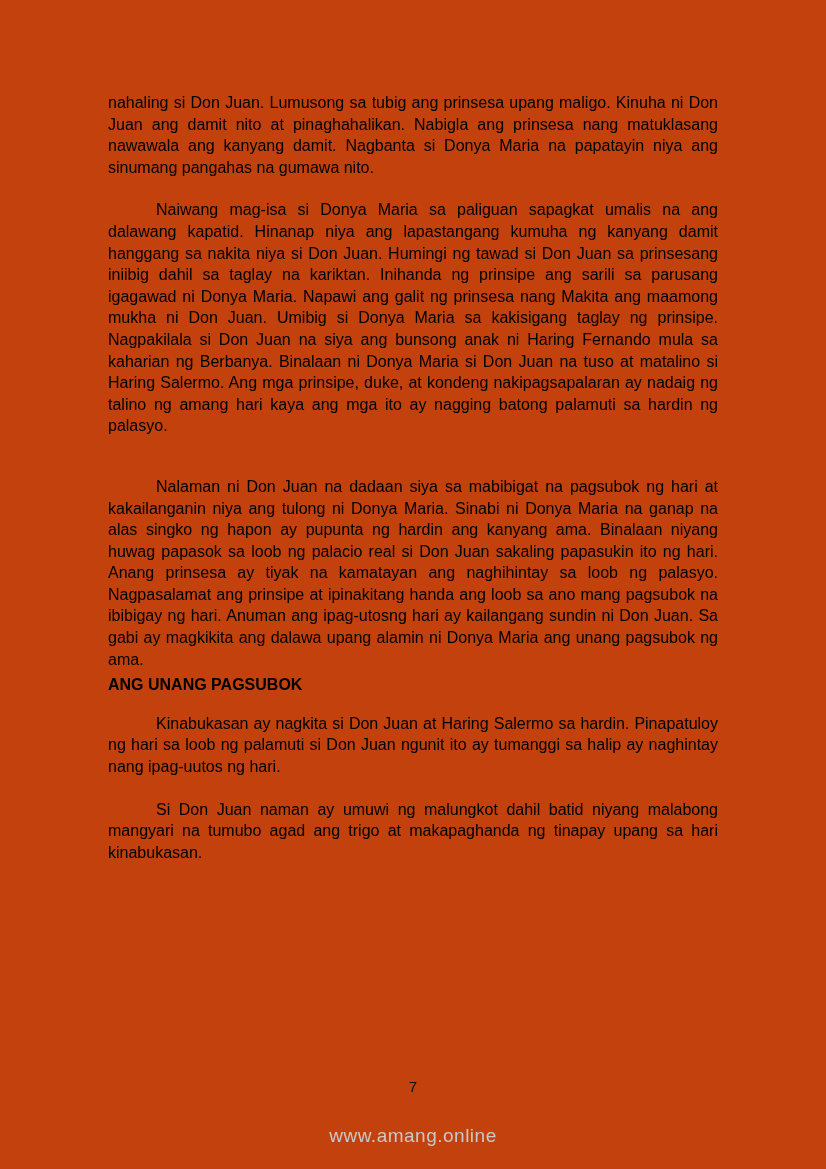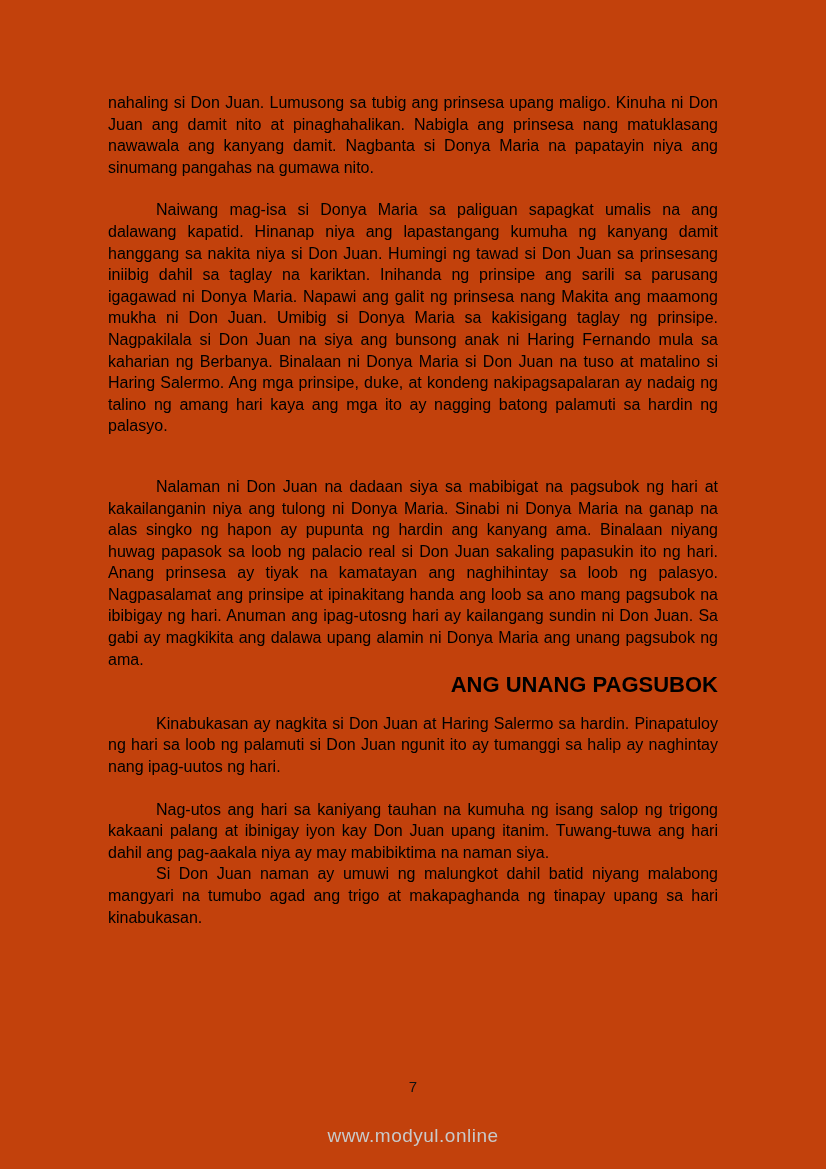--- a/index.html
+++ b/index.html
@@ -33,24 +33,24 @@
     text-indent: 0;
   }
   .para.tight-after {
     margin-bottom: 4px;
     margin-top: 39px;
   }
   .para.no-gap-after {
     margin-bottom: 0;
   }
   .heading {
-    font-size: 22px;
+    font-size: 16px;
     line-height: 21.6px;
     font-weight: bold;
-    text-align: right;
+    text-align: left;
     text-indent: 0;
     margin: 0 0 17px 0;
   }
   .page-number {
     position: absolute;
     top: 1078px;
     left: 0;
     width: 826px;
     text-align: center;
     font-size: 15px;
@@ -72,20 +72,19 @@
 </head>
 <body>
 
 <div class="page">
   <div class="body-text">
     <p class="para no-indent">nahaling si Don Juan. Lumusong sa tubig ang prinsesa upang maligo. Kinuha ni Don Juan ang damit nito at pinaghahalikan. Nabigla ang prinsesa nang matuklasang nawawala ang kanyang damit. Nagbanta si Donya Maria na papatayin niya ang sinumang pangahas na gumawa nito.</p>
     <p class="para">Naiwang mag-isa si Donya Maria sa paliguan sapagkat umalis na ang dalawang kapatid. Hinanap niya ang lapastangang kumuha ng kanyang damit hanggang sa nakita niya si Don Juan. Humingi ng tawad si Don Juan sa prinsesang iniibig dahil sa taglay na kariktan. Inihanda ng prinsipe ang sarili sa parusang igagawad ni Donya Maria. Napawi ang galit ng prinsesa nang Makita ang maamong mukha ni Don Juan. Umibig si Donya Maria sa kakisigang taglay ng prinsipe. Nagpakilala si Don Juan na siya ang bunsong anak ni Haring Fernando mula sa kaharian ng Berbanya. Binalaan ni Donya Maria si Don Juan na tuso at matalino si Haring Salermo. Ang mga prinsipe, duke, at kondeng nakipagsapalaran ay nadaig ng talino ng amang hari kaya ang mga ito ay nagging batong palamuti sa hardin ng palasyo.</p>
     <p class="para tight-after">Nalaman ni Don Juan na dadaan siya sa mabibigat na pagsubok ng hari at kakailanganin niya ang tulong ni Donya Maria. Sinabi ni Donya Maria na ganap na alas singko ng hapon ay pupunta ng hardin ang kanyang ama. Binalaan niyang huwag papasok sa loob ng palacio real si Don Juan sakaling papasukin ito ng hari. Anang prinsesa ay tiyak na kamatayan ang naghihintay sa loob ng palasyo. Nagpasalamat ang prinsipe at ipinakitang handa ang loob sa ano mang pagsubok na ibibigay ng hari. Anuman ang ipag-utosng hari ay kailangang sundin ni Don Juan. Sa gabi ay magkikita ang dalawa upang alamin ni Donya Maria ang unang pagsubok ng ama.</p>
     <h2 class="heading">ANG UNANG PAGSUBOK</h2>
     <p class="para">Kinabukasan ay nagkita si Don Juan at Haring Salermo sa hardin. Pinapatuloy ng hari sa loob ng palamuti si Don Juan ngunit ito ay tumanggi sa halip ay naghintay nang ipag-uutos ng hari.</p>
-    <p class="para no-gap-after">Nag-utos ang hari sa kaniyang tauhan na kumuha ng isang salop ng trigong kakaani palang at ibinigay iyon kay Don Juan upang itanim. Tuwang-tuwa ang hari dahil ang pag-aakala niya ay may mabibiktima na naman siya.</p>
     <p class="para">Si Don Juan naman ay umuwi ng malungkot dahil batid niyang malabong mangyari na tumubo agad ang trigo at makapaghanda ng tinapay upang sa hari kinabukasan.</p>
   </div>
 
   <div class="page-number">7</div>
 
-  <div class="watermark">www.modyul.online</div>
+  <div class="watermark">www.amang.online</div>
 </div>
 
 </body></html>

